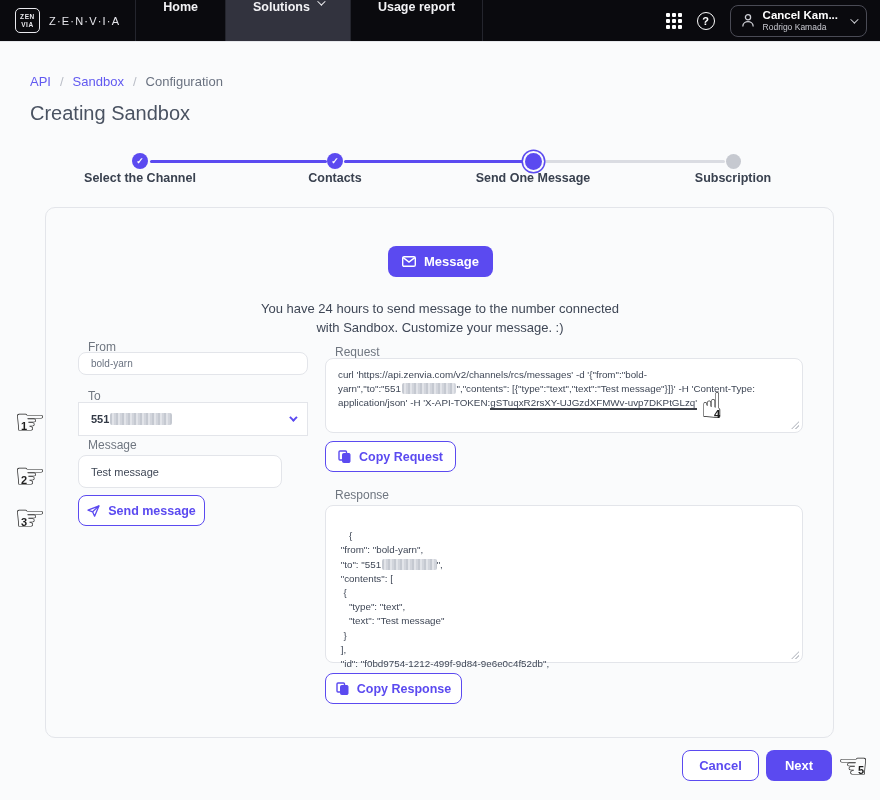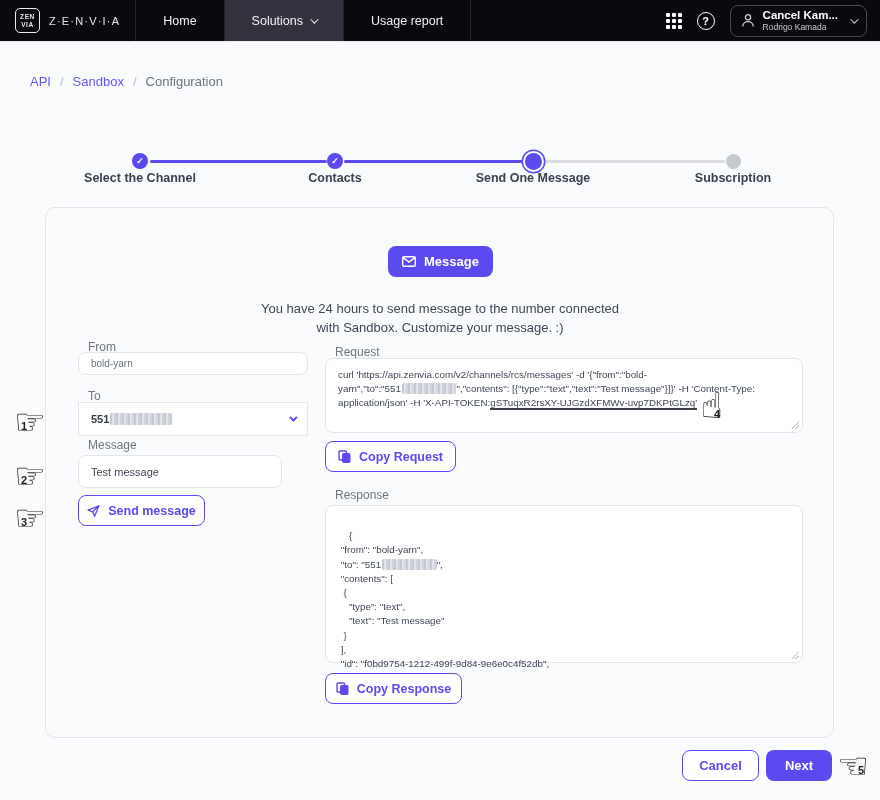--- a/index.html
+++ b/index.html
@@ -13,22 +13,22 @@
   
   .navbar { position:absolute; top:0; left:0; right:0; height:42px;
     background:#0A0A0E; display:flex; align-items:stretch; color:#fff;
     border-bottom:1px solid #e6e8ec; }
   .nav-logo { display:flex; align-items:center; gap:9px; padding:0 15px;
     border-right:1px solid #24252d; }
   .logo-box { width:25px; height:25px; border:1.5px solid #e9e9ee; border-radius:5px;
     display:flex; flex-direction:column; align-items:center; justify-content:center;
     font-size:6.5px; font-weight:bold; line-height:1.15; letter-spacing:.6px; color:#e9e9ee; }
   .brand { font-size:11px; letter-spacing:1.2px; color:#e6e6eb; }
-  .nav-item { display:flex; align-items:center; justify-content:center; gap:7px;
-    padding:16px 27px; font-size:12.5px; font-weight:normal; color:#f2f2f5;
+  .nav-item { display:flex; justify-content:center; gap:7px;
+    padding:0 27px; font-size:12.5px; font-weight:bold; color:#f2f2f5;
     border-right:1px solid #24252d; cursor:pointer; }
   .nav-item.active { background:#32333E; }
   .chev { width:6px; height:6px; border-right:1.8px solid currentColor;
     border-bottom:1.8px solid currentColor; transform:rotate(45deg) translateY(-2px); }
   .nav-right { margin-left:auto; display:flex; align-items:center; gap:15px; padding-right:13px; }
   .grid-icon { display:grid; grid-template-columns:repeat(3,4px); grid-gap:2px; cursor:pointer; }
   .grid-icon i { width:4px; height:4px; background:#fff; border-radius:1px; }
   .help-icon { width:18px; height:18px; border:1.6px solid #fff; border-radius:50%;
     display:flex; align-items:center; justify-content:center; font-size:11px; font-weight:bold; cursor:pointer; }
   .user-chip { display:flex; align-items:center; gap:8px; border:1px solid #4A4B55;
@@ -158,20 +158,21 @@
   </div>
 
   <div class="breadcrumb">
     <span class="bc-link">API</span>
     <span class="bc-sep">/</span>
     <span class="bc-link">Sandbox</span>
     <span class="bc-sep">/</span>
     <span class="bc-current">Configuration</span>
   </div>
 
+  <h1 class="page-title">Creating Sandbox</h1>
 
   <div class="step-line line-done" style="left:150px; width:177px;"></div>
   <div class="step-line line-done" style="left:344px; width:180px;"></div>
   <div class="step-line line-todo" style="left:544px; width:181px;"></div>
 
   <div class="step-circle circle-done" style="left:132px;">
     <span>✓</span>
   </div>
   <div class="step-circle circle-done" style="left:327px;">
     <span>✓</span>

